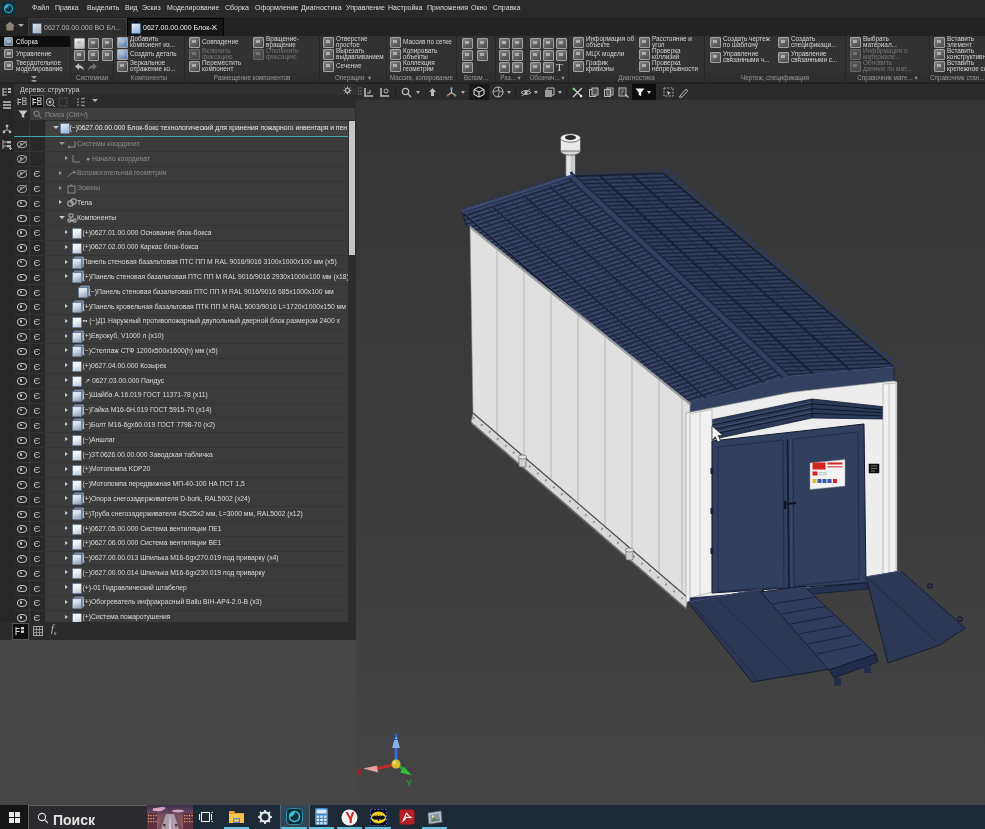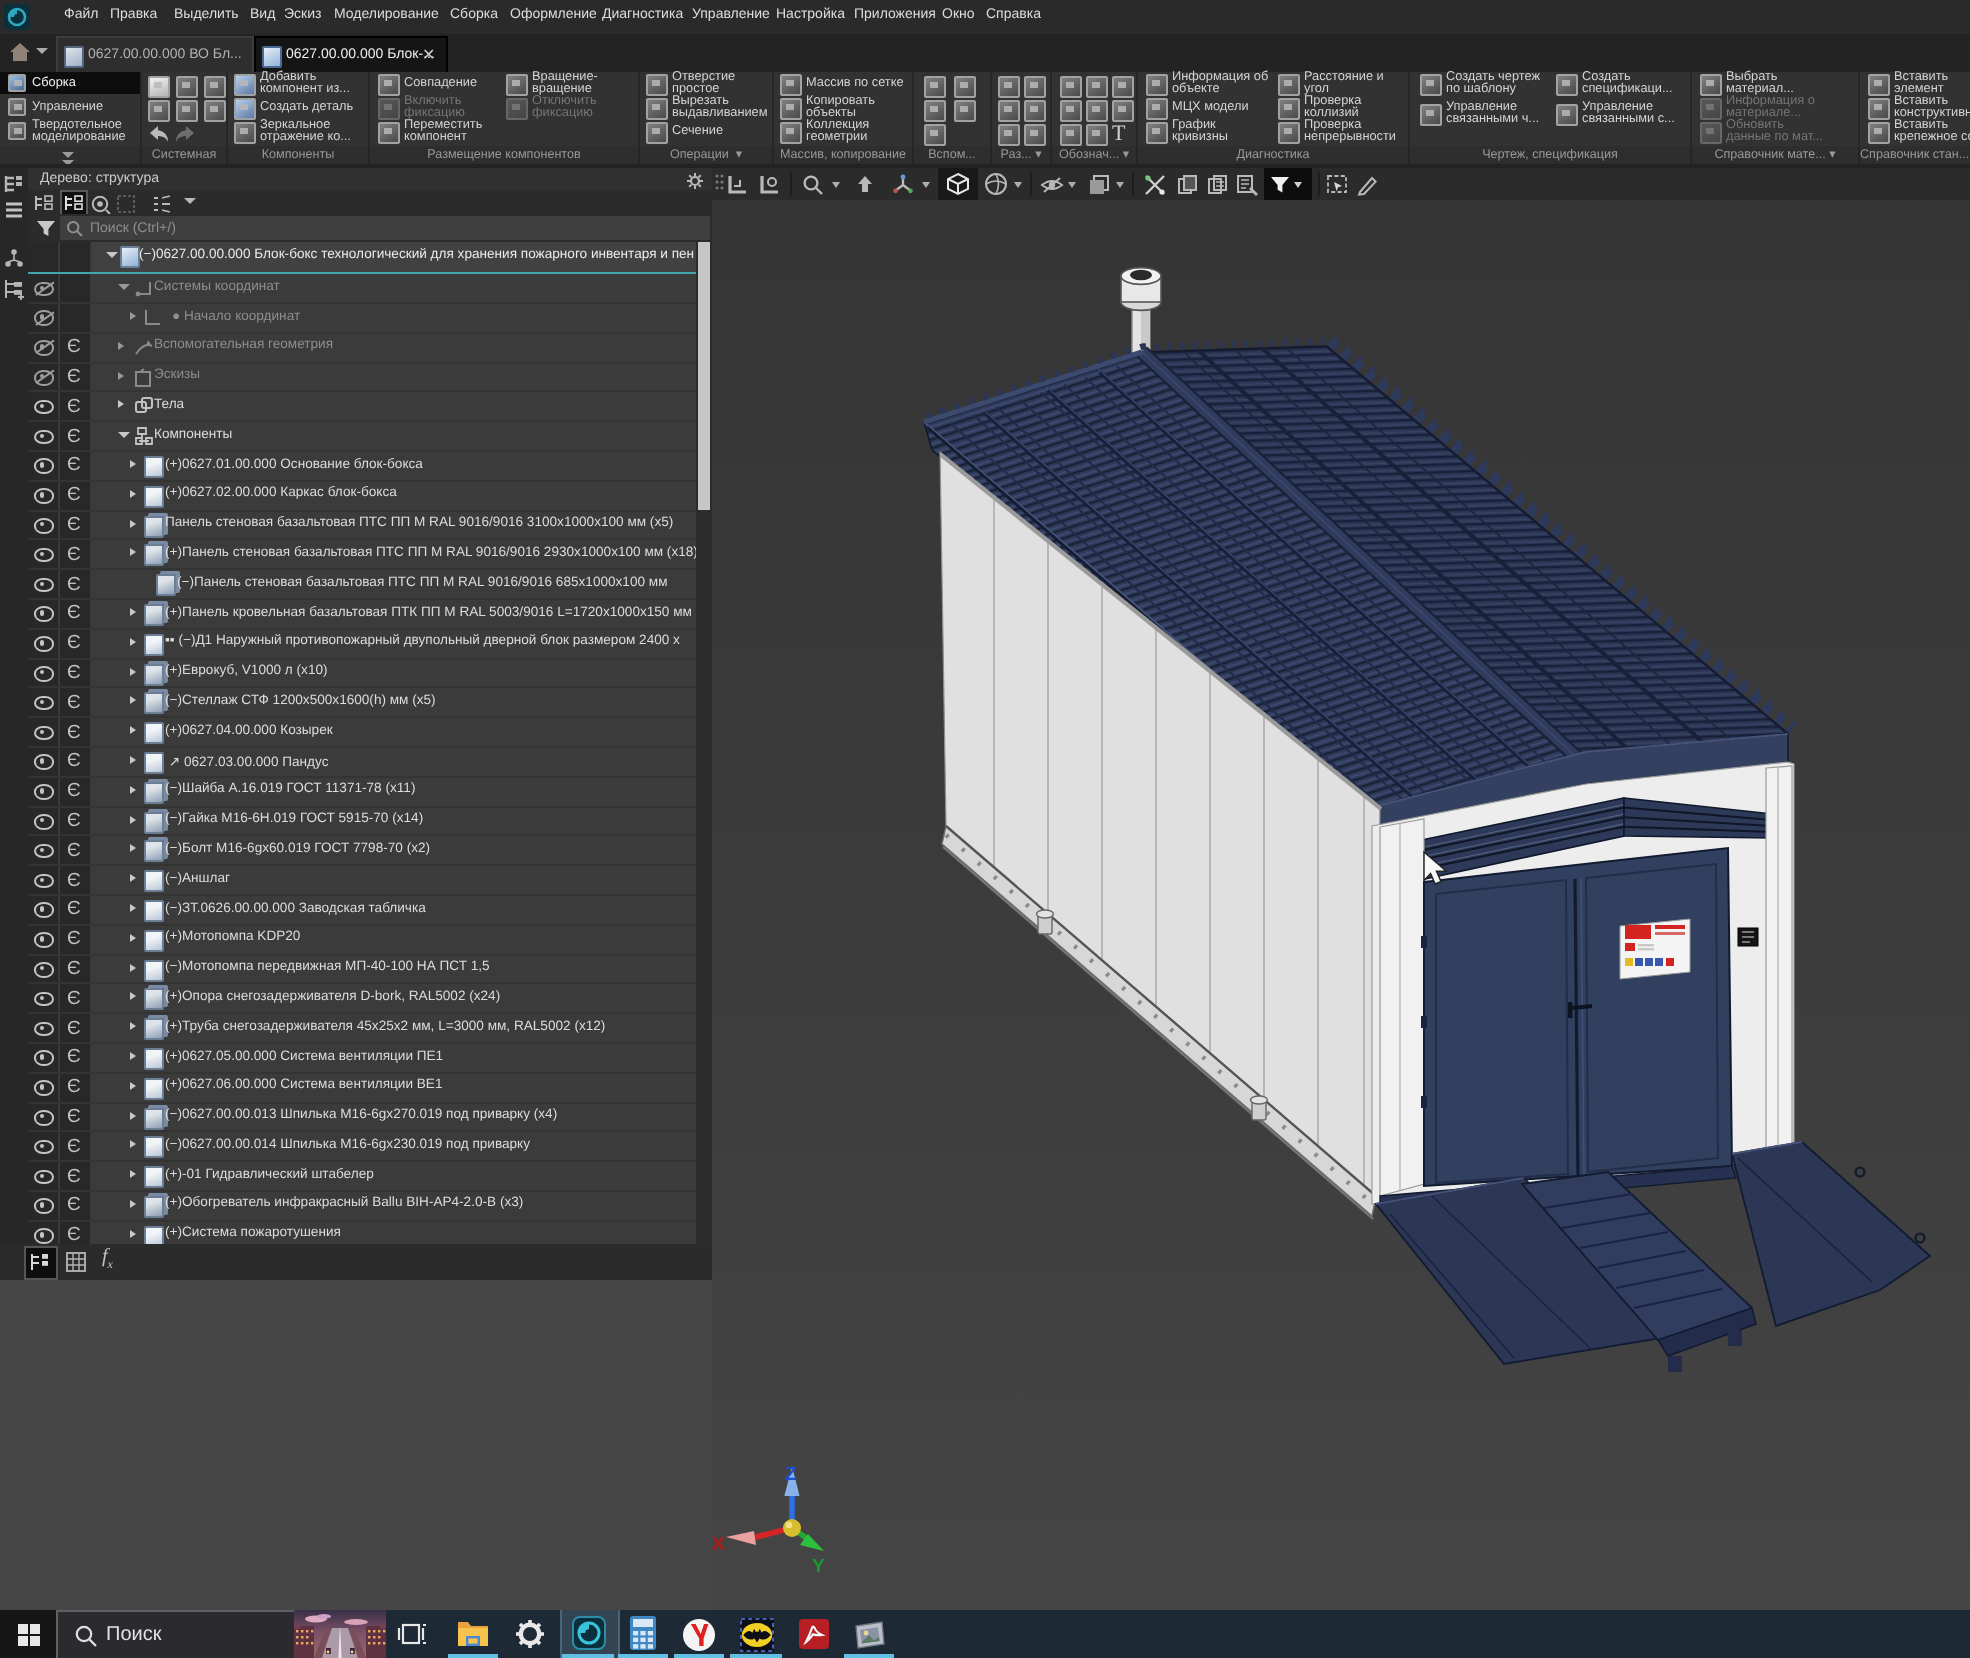--- a/index.html
+++ b/index.html
@@ -1108,21 +1108,21 @@
     <rect x="0" y="0" width="5" height="5" fill="#e8e8e8"></rect>
         <rect x="6" y="0" width="5" height="5" fill="#e8e8e8"></rect>
     <rect x="0" y="6" width="5" height="5" fill="#e8e8e8"></rect>
         <rect x="6" y="6" width="5" height="5" fill="#e8e8e8"></rect>
   </svg>
   <div class="abs" style="left:28px;top:0px;width:119px;height:23px;background:#2b2b2f;border:1px solid #606060;">
     <svg class="abs" style="left:8px;top:6px" width="12" height="12" viewBox="0 0 12 12">
           <circle cx="5" cy="5" r="3.6" fill="none" stroke="#e0e0e0" stroke-width="1.1"></circle>
           <path d="M7.8 7.8 L11 11" stroke="#e0e0e0" stroke-width="1.1"></path>
         </svg>
-    <span class="abs" style="left:24px;top:6px;font-size:10px;color:#e2e2e2;">Поиск</span>
+    <span class="abs" style="left:24px;top:6px;font-size:14px;color:#e2e2e2;font-weight:bold;">Поиск</span>
   </div>
   <svg class="abs" style="left:147px;top:0px" width="46" height="24" viewBox="0 0 46 24">
     <defs>
           <linearGradient id="sky" x1="0" y1="0" x2="0" y2="1">
             <stop offset="0" stop-color="#373046"></stop>
             <stop offset="0.45" stop-color="#7a5068"></stop>
             <stop offset="1" stop-color="#9a6a6a"></stop>
           </linearGradient>
         </defs>
     <rect width="46" height="24" fill="url(#sky)"></rect>

